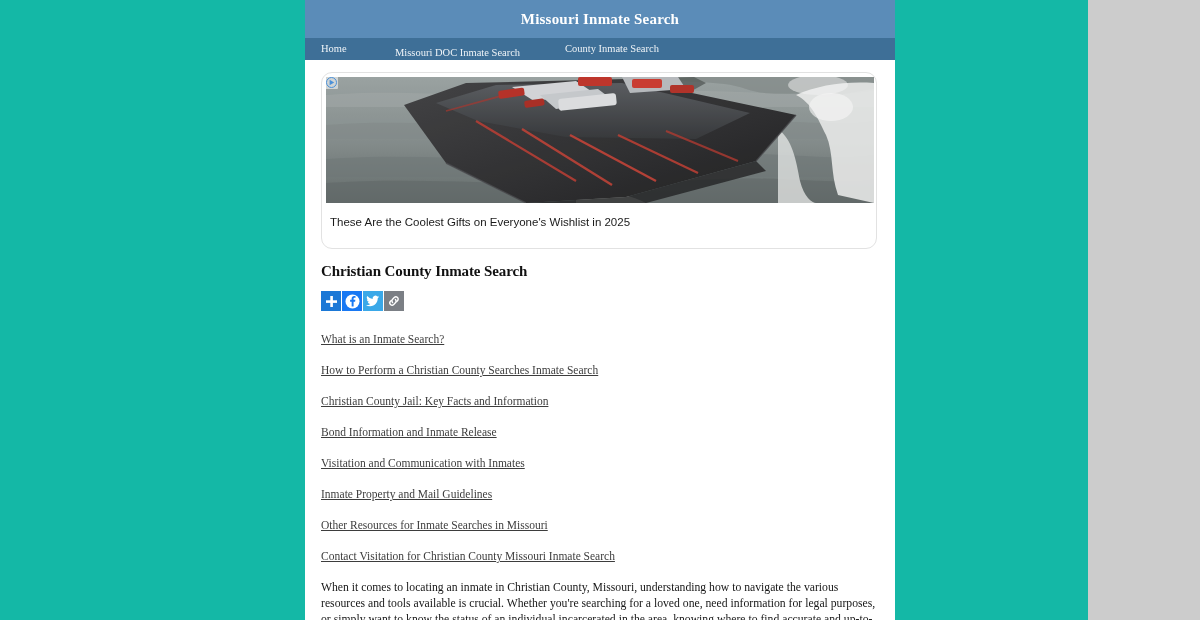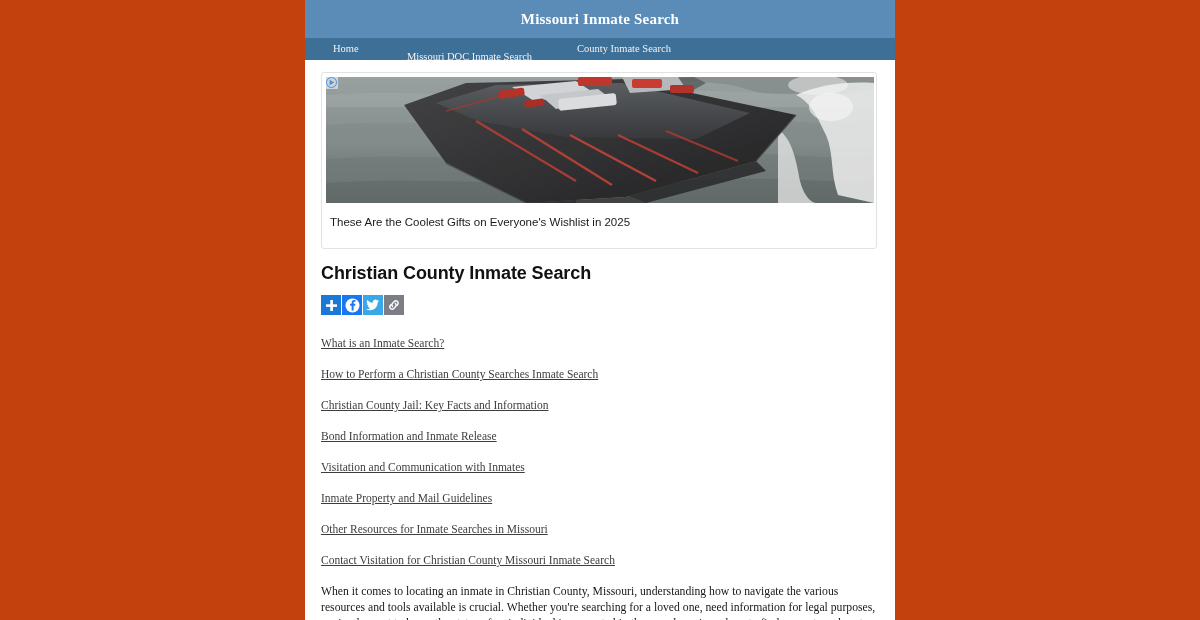--- a/index.html
+++ b/index.html
@@ -9,24 +9,24 @@
   body {
     width: 1200px;
     height: 620px;
     overflow: hidden;
     background: #cccccc;
     font-family: "Liberation Serif", "DejaVu Serif", serif;
   }
 
   
   .viewport {
-    width: 1200px;
+    width: 1088px;
     height: 620px;
     position: relative;
-    background: #c2410c;
+    background: #14b8a6;
   }
   .page-container {
     position: absolute;
     left: 305px;
     top: 0;
     width: 590px;
     min-height: 620px;
     background: #ffffff;
     box-shadow: 0 0 0 0 transparent;
   }
@@ -45,22 +45,22 @@
     font-weight: bold;
     font-family: "Liberation Serif", "DejaVu Serif", serif;
     letter-spacing: 0.2px;
   }
 
   
   .site-nav {
     height: 22px;
     background: #3e6f97;
     display: flex;
-    align-items: flex-start;
-    padding-left: 28px;
+    align-items: center;
+    padding-left: 16px;
     box-sizing: border-box;
   }
   .nav-item {
     color: #eef3f7;
     font-size: 10.5px;
     font-family: "Liberation Serif", "DejaVu Serif", serif;
     text-decoration: none;
     line-height: 22px;
     display: inline-block;
     white-space: nowrap;
@@ -72,21 +72,21 @@
   
   .content {
     padding: 12px 16px 0 16px;
     box-sizing: border-box;
   }
 
   
   .ad-unit {
     width: 556px;
     border: 1px solid #e2e2e2;
-    border-radius: 3px;
+    border-radius: 11px;
     background: #ffffff;
     box-sizing: border-box;
     position: relative;
     padding: 4px 4px 0 4px;
     margin-bottom: 14px;
   }
   .ad-media {
     position: relative;
     width: 548px;
     height: 126px;
@@ -109,22 +109,22 @@
   }
   .ad-caption {
     font-family: "Liberation Sans", "DejaVu Sans", sans-serif;
     font-size: 11.5px;
     color: #1a1a1a;
     padding: 13px 4px 20px 4px;
   }
 
   
   .article-title {
-    font-family: Liberation Sans, sans-serif;
-    font-size: 18px;
+    font-family: Liberation Serif, serif;
+    font-size: 15px;
     font-weight: bold;
     color: #111111;
     margin: 6px 0 11px 0;
     letter-spacing: -0.1px;
   }
 
   
   .share-bar {
     display: flex;
     gap: 1px;

